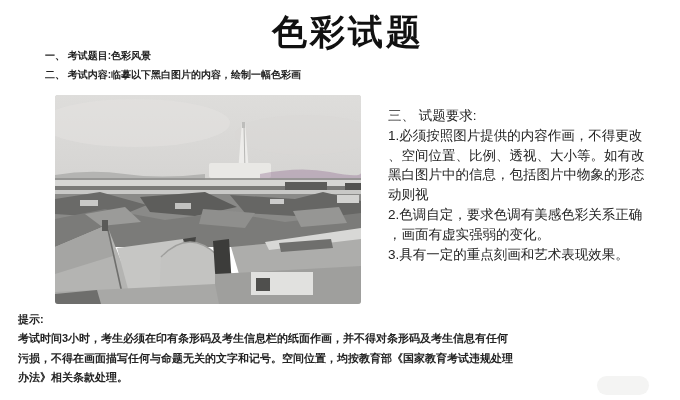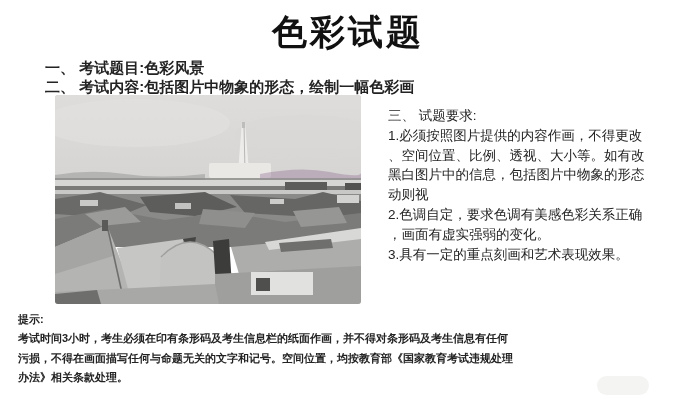--- a/index.html
+++ b/index.html
@@ -19,22 +19,22 @@
     margin: 8px;
     text-align: center;
     font-size: 35px;
     font-weight: 700;
     letter-spacing: 3px;
     color: #111111;
   }
 
   .intro {
     position: absolute;
-    left: 45px; top: 58px;
-    font-size: 15px;
+    left: 45px; top: 46px;
+    font-size: 10px;
     font-weight: 600;
     line-height: 19px;
     white-space: nowrap;
     color: #232323;
   }
 
   .photo {
     position: absolute;
     left: 55px; top: 95px;
     width: 306px; height: 209px;
@@ -77,21 +77,21 @@
 </style>
 </head>
 <body>
 
 <div class="page">
 
   <h1 class="title">色彩试题</h1>
 
   <div class="intro">
     <div>一、 考试题目:色彩风景</div>
-    <div>二、 考试内容:包括图片中物象的形态，绘制一幅色彩画</div>
+    <div>二、 考试内容:临摹以下黑白图片的内容，绘制一幅色彩画</div>
   </div>
 
   <figure class="photo" aria-label="黑白风景图片：灰色天空下的城镇，远处有细塔尖，中景为桥梁与成片深灰屋顶，前景是浅灰坡屋顶和一个拱形屋顶">
     <svg viewBox="0 0 306 209" preserveAspectRatio="none">
       <defs>
         <linearGradient id="sky" x1="0" y1="0" x2="0" y2="1">
           <stop offset="0" stop-color="#dedddb"></stop>
           <stop offset="0.7" stop-color="#d6d5d3"></stop>
           <stop offset="1" stop-color="#cfcfcc"></stop>
         </linearGradient>

